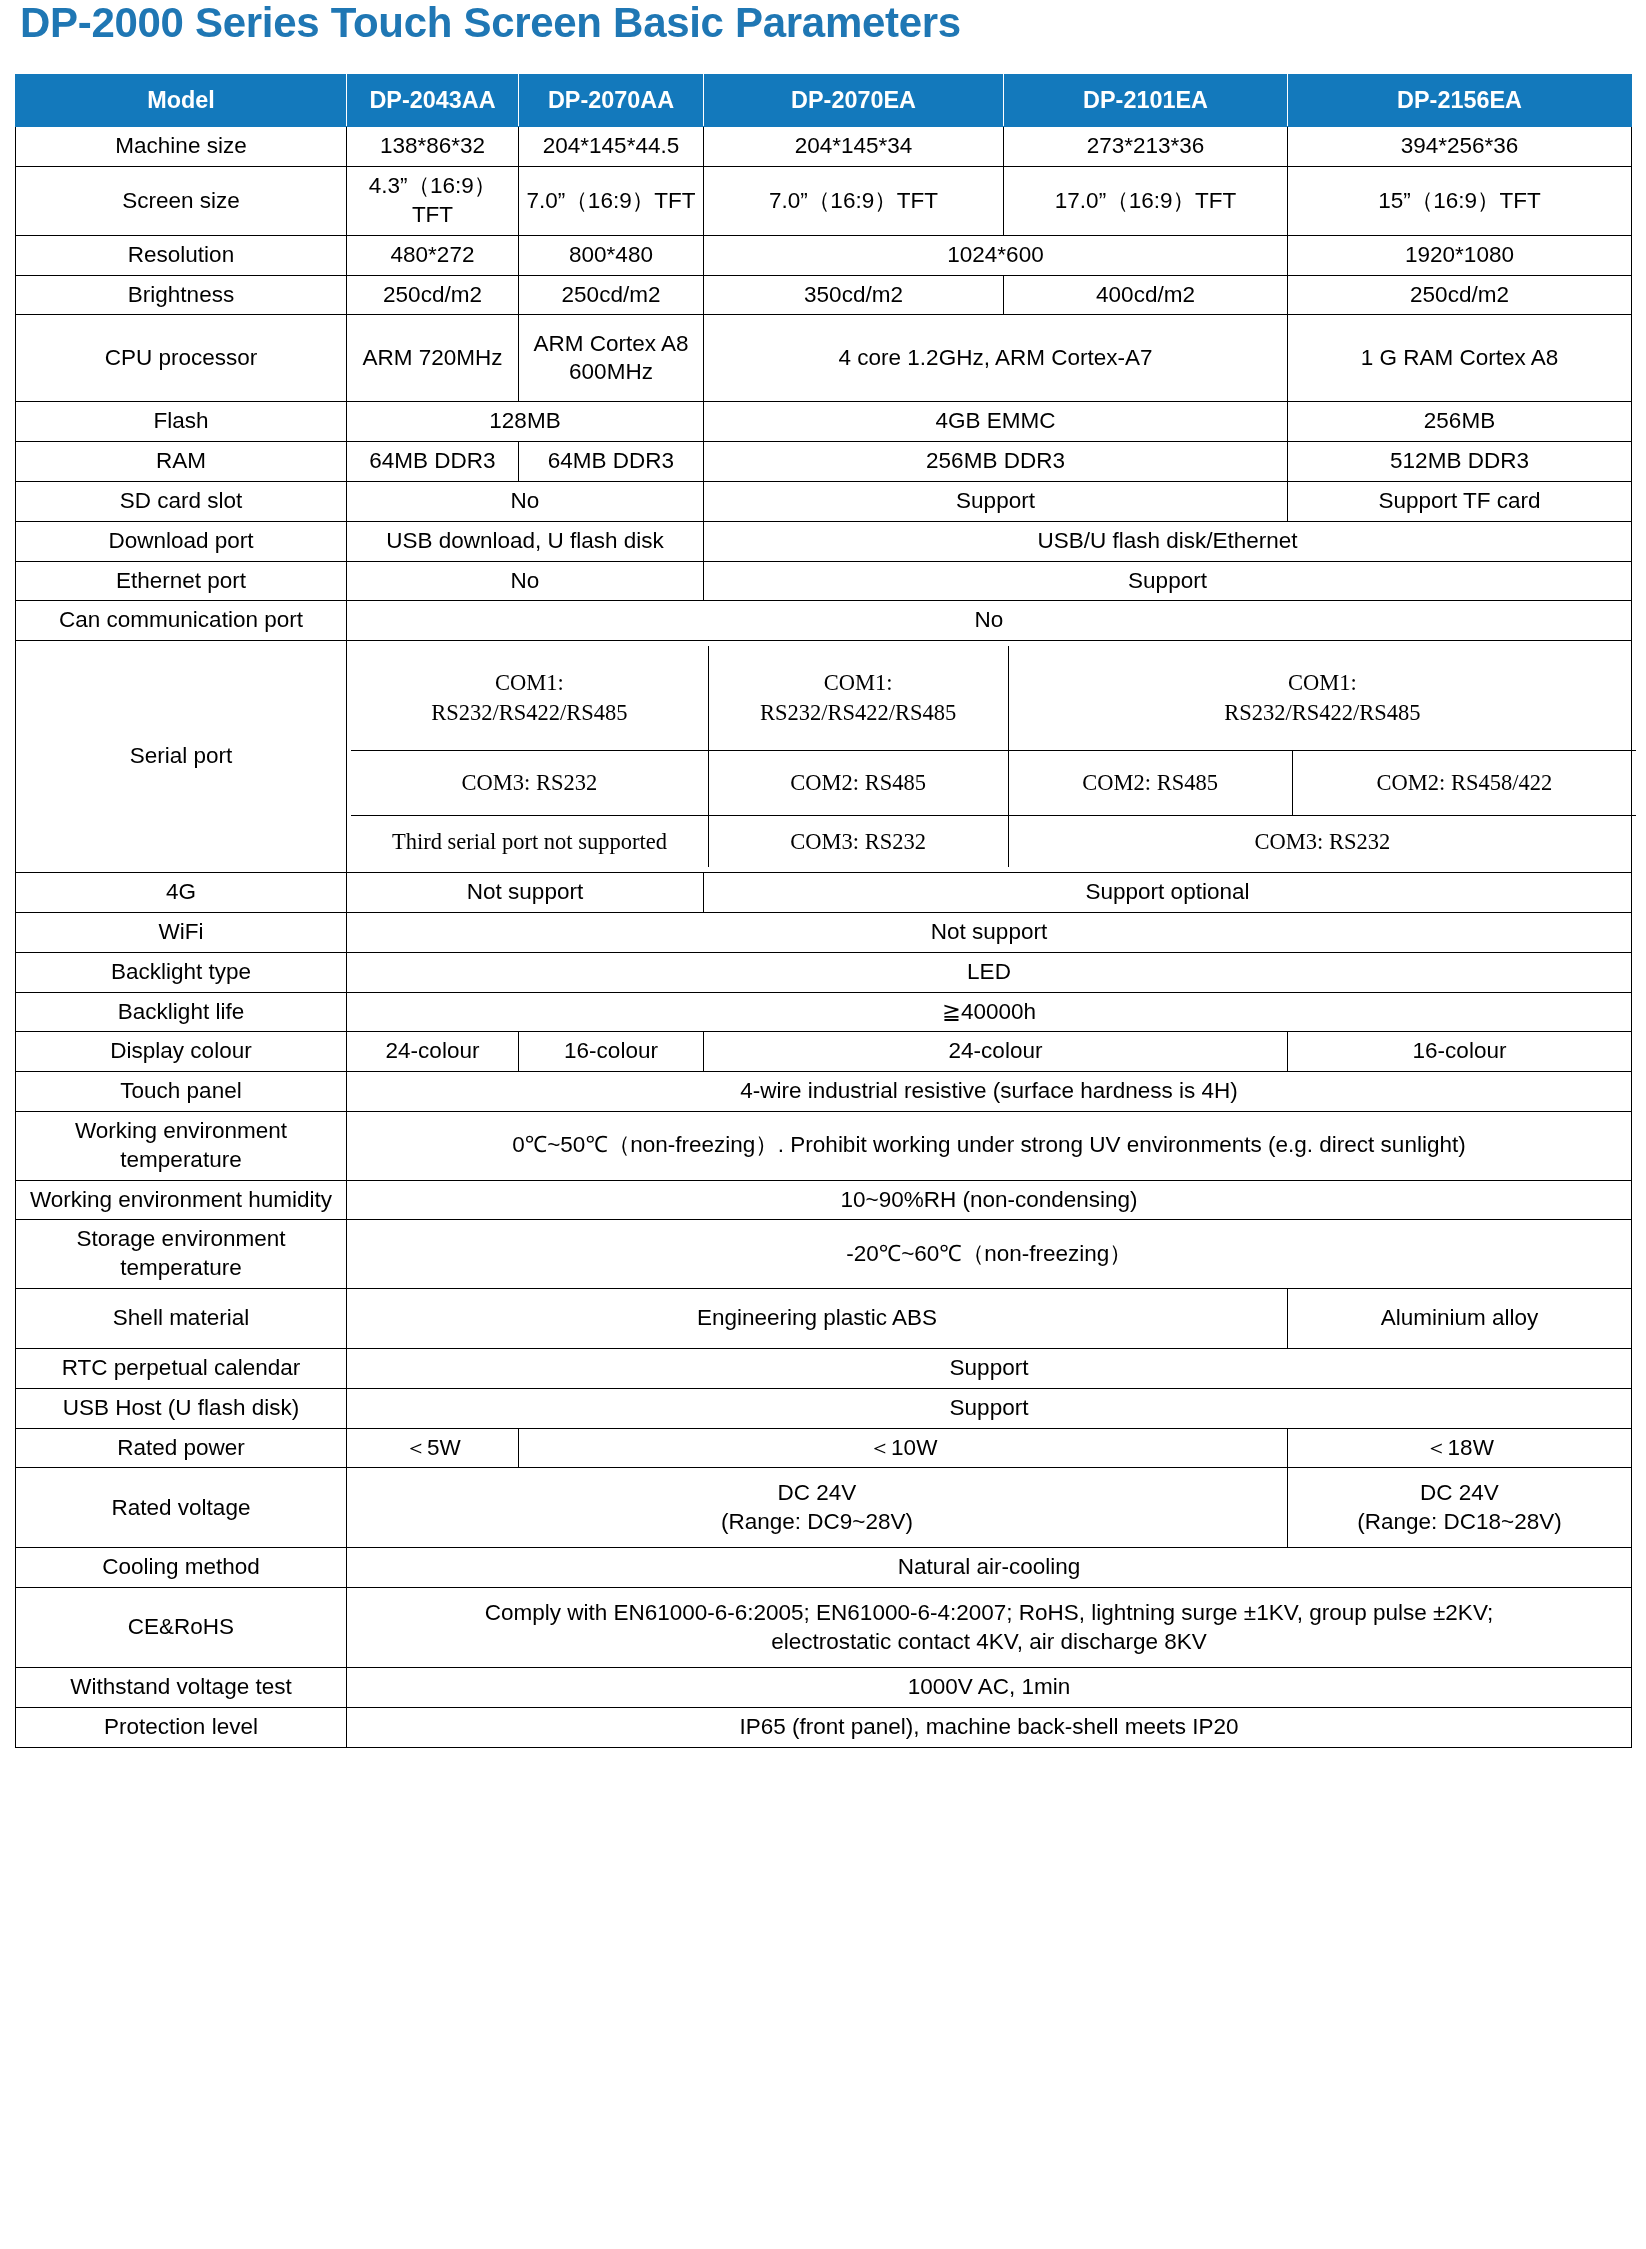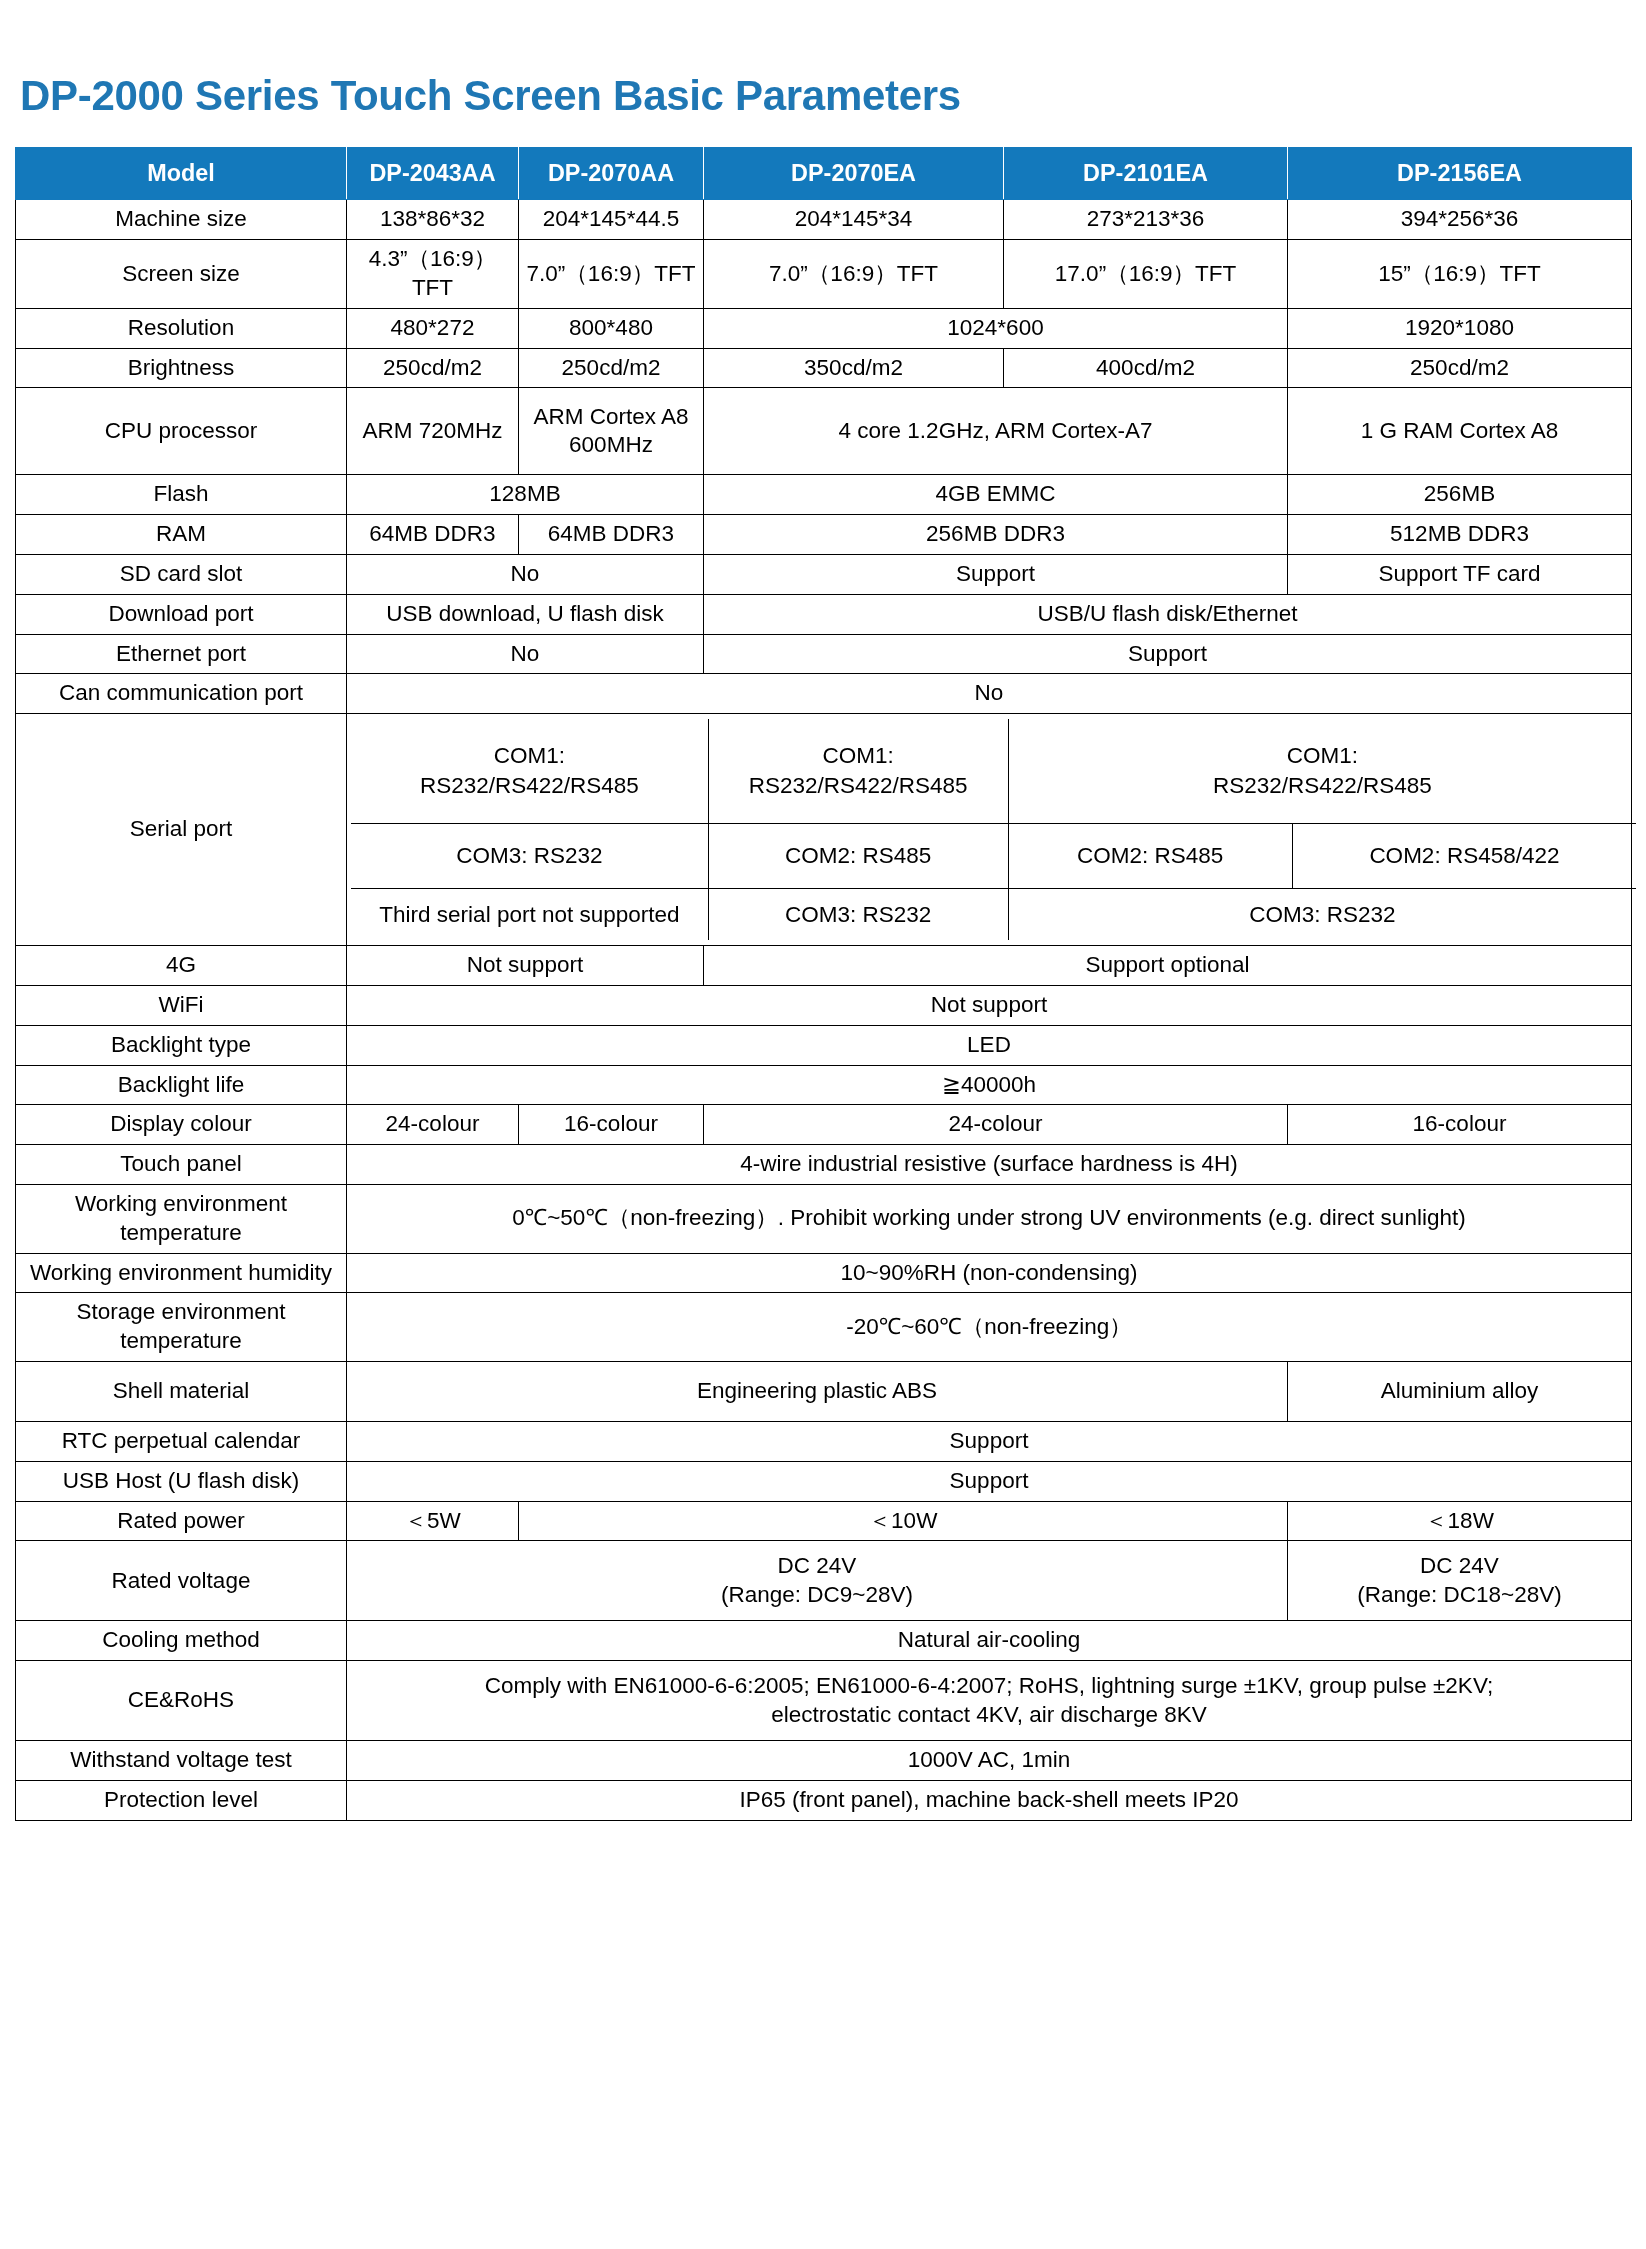--- a/index.html
+++ b/index.html
@@ -18,21 +18,20 @@
     width: 1646px;
     height: 2250px;
     padding: 0 15px;
     position: relative;
   }
   .doc-title {
     color: #1f77b4;
     font-size: 42px;
     font-weight: bold;
     letter-spacing: -0.3px;
-    padding-top: 73px;
     padding-left: 5px;
     padding-bottom: 25px;
     line-height: 1.1;
     white-space: nowrap;
   }
   table.spec {
     border-collapse: collapse;
     width: 1616px;
     table-layout: fixed;
     margin-top: 3.3px;
@@ -67,20 +66,21 @@
   }
   
   td.nestwrap {
     padding: 0;
     border: 1.7px solid #000000;
   }
   table.nested {
     border-collapse: collapse;
     width: 100%;
     table-layout: fixed;
+    font-family: Liberation Serif, serif;
   }
   table.nested td {
     border: 1.7px solid #000000;
     text-align: center;
     vertical-align: middle;
     font-size: 22.5px;
     padding: 5px 4.2px;
     line-height: 1.32;
   }
   table.nested tr:first-child td { border-top: none; }

